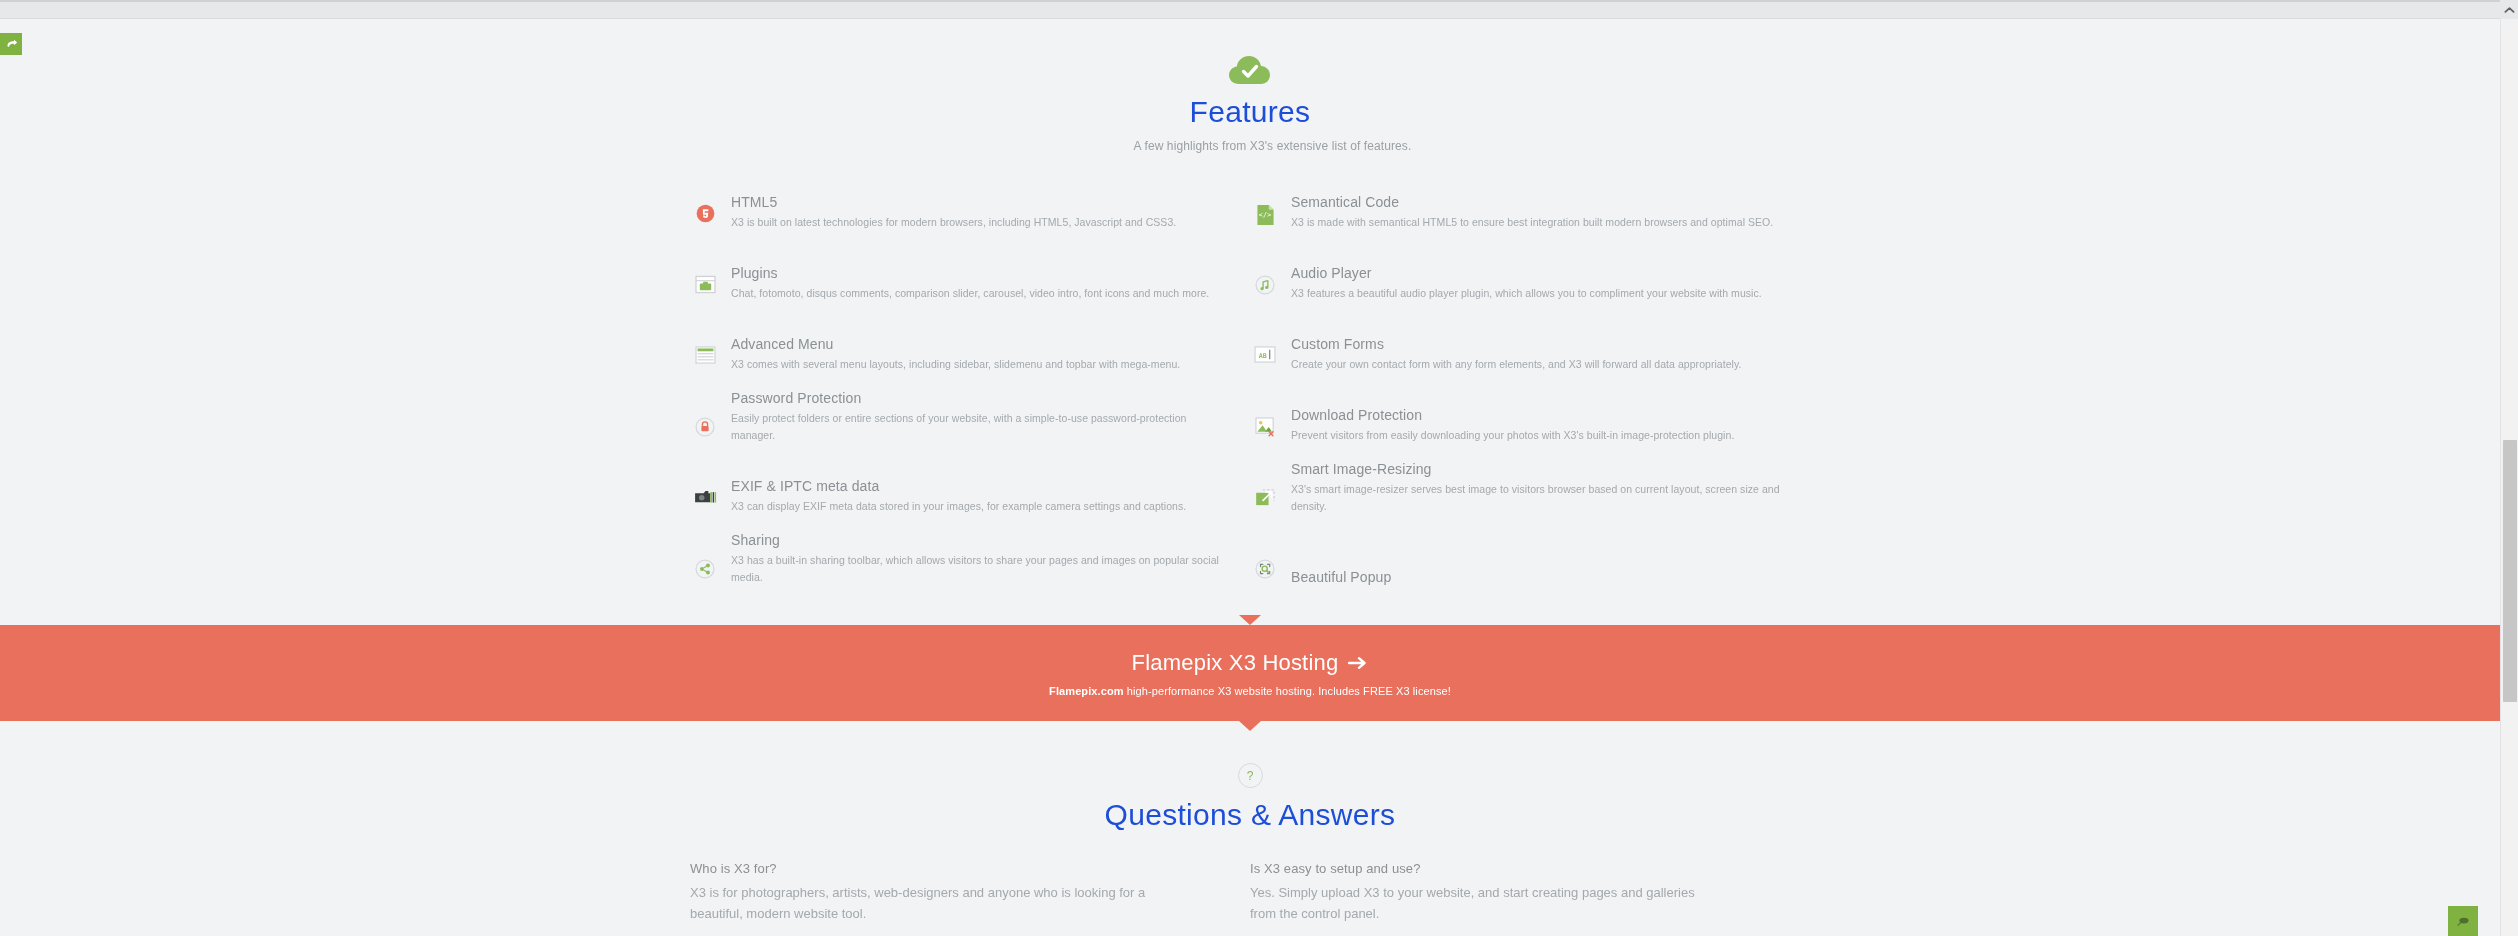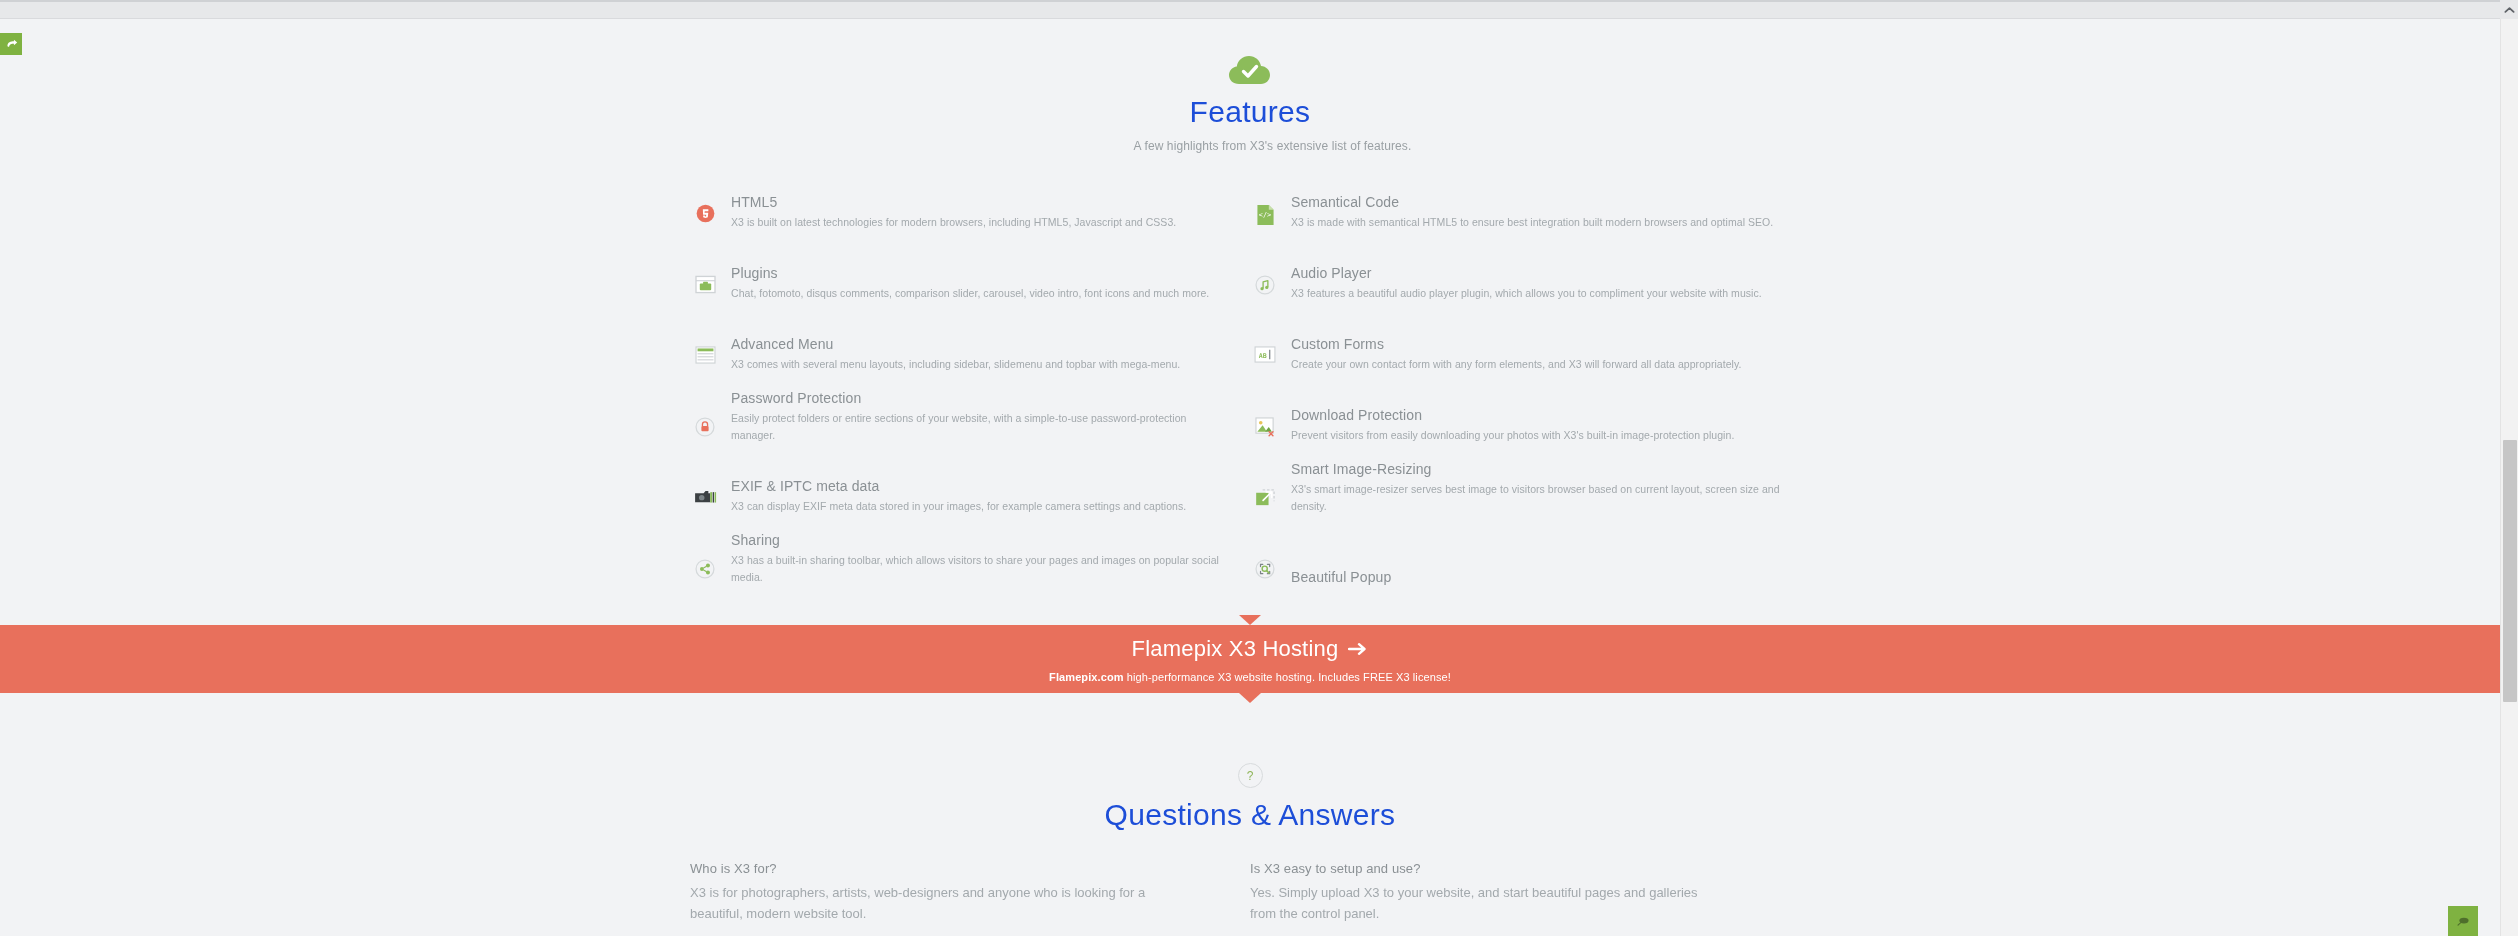--- a/index.html
+++ b/index.html
@@ -113,21 +113,21 @@
     color: #a3a9ad;
     line-height: 1.55;
     margin-top: 4px;
     letter-spacing: 0.05px;
   }
 
   
   #hosting-banner {
     position: absolute;
     top: 606px; left: 0;
-    width: 2500px; height: 68px;
+    width: 2500px; height: 96px;
     background: #e8705c;
     display: flex;
     flex-direction: column;
     align-items: center;
     justify-content: center;
   }
   #banner-notch-top {
     position: absolute;
     top: -10px; left: 50%;
     margin-left: -11px;
@@ -466,21 +466,21 @@
     </div>
     <h1 class="section-title">Questions &amp; Answers</h1>
 
     <div id="qa-grid">
       <div class="qa-item">
         <div class="qa-q">Who is X3 for?</div>
         <div class="qa-a">X3 is for photographers, artists, web-designers and anyone who is looking for a beautiful, modern website tool.</div>
       </div>
       <div class="qa-item">
         <div class="qa-q">Is X3 easy to setup and use?</div>
-        <div class="qa-a">Yes. Simply upload X3 to your website, and start beautiful pages and galleries from the control panel.</div>
+        <div class="qa-a">Yes. Simply upload X3 to your website, and start creating pages and galleries from the control panel.</div>
       </div>
     </div>
   </section>
 
   <div id="corner-badge">
     <svg width="15" height="11" viewBox="0 0 16 12">
       <ellipse cx="8.5" cy="5" rx="5" ry="3.1" fill="#4f6f2c"></ellipse>
       <path d="M2 10 C4 7.5 7 5.6 11.5 4.6" stroke="#4f6f2c" stroke-width="1.2" fill="none" stroke-linecap="round"></path>
     </svg>
   </div>

